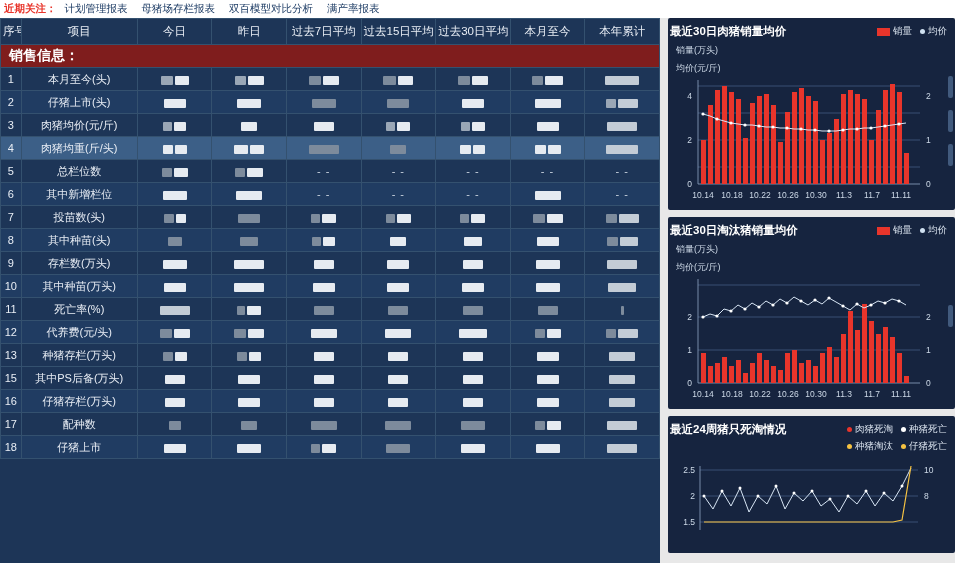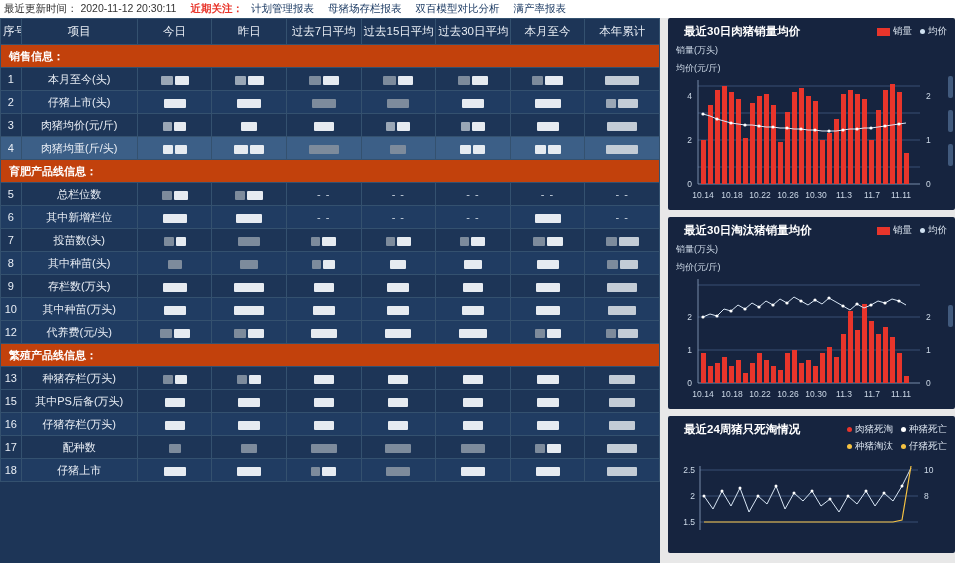--- a/index.html
+++ b/index.html
@@ -18,40 +18,40 @@
   table.grid{border-collapse:collapse;width:660px;table-layout:fixed;}
   table.grid th, table.grid td{
       border:1px solid #34516f;color:#e9eef5;font-size:11px;text-align:center;height:23px;
       padding:0 2px;box-sizing:border-box;overflow:hidden;white-space:nowrap;}
   table.grid th{background:#1d3557;font-weight:normal;height:26px;font-size:11.5px;}
   td.rowno{width:36px;}
   td.item{width:112px;text-align:left;padding-left:8px;}
   th.c-no{width:20px;}
   th.c-item{width:112px;}
   th.c-d{width:72px;}
-  tr.section td{background:#c2410c;text-align:left;padding-left:8px;font-weight:bold;font-size:11px;
+  tr.section td{background:#7f1d1d;text-align:left;padding-left:8px;font-weight:bold;font-size:14px;
       color:#ffffff;border-left:1px solid #34516f;border-right:1px solid #34516f;}
   tr.selected td{background:#3c5f87;}
   tr.alt td{background:#203c62;}
 
   
   .v{display:inline-block;height:9px;border-radius:1px;vertical-align:middle;margin:0 1px;}
   .v.g1{background:#9aa7b6;}
   .v.g2{background:#e6ebf1;}
   .v.g3{background:#7d8b9c;}
   .v.g4{background:#c3ccd6;}
   .dash{color:#cbd5e0;font-size:11px;letter-spacing:1px;}
 
   
   .charts{position:absolute;left:668px;top:18px;width:287px;height:545px;}
   .chartcard{background:#16243f;border-radius:2px;margin-bottom:7px;position:relative;overflow:hidden;}
   .ch1{height:192px;}
   .ch2{height:192px;}
   .ch3{height:137px;}
-  .chead{display:flex;align-items:center;justify-content:space-between;padding:6px 8px 0 16px;}
+  .chead{display:flex;align-items:center;justify-content:space-between;padding:6px 8px 0 2px;}
   .ctitle{color:#ffffff;font-size:11.5px;font-weight:bold;}
   .legend{display:flex;align-items:center;gap:8px;}
   .lg{display:flex;align-items:center;color:#dbe4ef;font-size:9.5px;}
   .swatch{width:13px;height:8px;background:#e8352b;margin-right:3px;display:inline-block;}
   .lgdot{width:5px;height:5px;border-radius:50%;background:#cfe0f0;display:inline-block;margin-right:3px;}
   .dot-r{width:5px;height:5px;border-radius:50%;background:#e8352b;display:inline-block;margin-right:3px;}
   .dot-w{width:5px;height:5px;border-radius:50%;background:#ffffff;display:inline-block;margin-right:3px;}
   .dot-y{width:5px;height:5px;border-radius:50%;background:#f5c242;display:inline-block;margin-right:3px;}
   .axlbl{position:absolute;color:#cdd9e7;font-size:9px;}
   .plot{position:absolute;}
@@ -60,21 +60,20 @@
   .gl{stroke:#47618a;stroke-width:0.7;}
   .axline{stroke:#8fa6c4;stroke-width:0.8;}
   .scrollmark{position:absolute;right:2px;width:5px;background:#415a7d;border-radius:2px;}
 </style>
 </head>
 <body>
 
 <div id="app">
 
   <div class="topbar">
-    <span class="tstamp"><span>最近更新时间：</span>&nbsp;<span>2020-11-12 20:30:11</span></span>
     <span class="focus-label">近期关注：</span>
     <span class="flink">计划管理报表</span>
     <span class="flink">母猪场存栏报表</span>
     <span class="flink">双百模型对比分析</span>
     <span class="flink">满产率报表</span>
   </div>
 
   <div class="tablepanel">
     <table class="grid">
       <thead>
@@ -137,23 +136,20 @@
           <td class="item">肉猪均重(斤/头)</td>
           <td><span class="v g2" style="width:10px"></span><span class="v g2" style="width:12px"></span></td>
           <td><span class="v g2" style="width:14px"></span><span class="v g2" style="width:14px"></span></td>
           <td><span class="v g3" style="width:30px"></span></td>
           <td><span class="v g3" style="width:16px"></span></td>
           <td><span class="v g2" style="width:11px"></span><span class="v g2" style="width:12px"></span></td>
           <td><span class="v g2" style="width:11px"></span><span class="v g2" style="width:13px"></span></td>
           <td><span class="v g4" style="width:32px"></span></td>
         </tr>
 
-        <tr class="section">
-          <td colspan="9">育肥产品线信息：</td>
-        </tr>
 
         <tr>
           <td class="rowno">5</td>
           <td class="item">总栏位数</td>
           <td><span class="v g3" style="width:10px"></span><span class="v g2" style="width:14px"></span></td>
           <td><span class="v g3" style="width:10px"></span><span class="v g2" style="width:16px"></span></td>
           <td><span class="dash">- -</span></td>
           <td><span class="dash">- -</span></td>
           <td><span class="dash">- -</span></td>
           <td><span class="dash">- -</span></td>
@@ -213,36 +209,44 @@
           <td class="item">其中种苗(万头)</td>
           <td><span class="v g2" style="width:22px"></span></td>
           <td><span class="v g2" style="width:30px"></span></td>
           <td><span class="v g2" style="width:22px"></span></td>
           <td><span class="v g2" style="width:22px"></span></td>
           <td><span class="v g2" style="width:22px"></span></td>
           <td><span class="v g2" style="width:24px"></span></td>
           <td><span class="v g4" style="width:28px"></span></td>
         </tr>
 
+        <tr>
+          <td class="rowno">11</td>
+          <td class="item">死亡率(%)</td>
+          <td><span class="v g4" style="width:30px"></span></td>
+          <td><span class="v g3" style="width:8px"></span><span class="v g2" style="width:14px"></span></td>
+          <td><span class="v g3" style="width:20px"></span></td>
+          <td><span class="v g3" style="width:20px"></span></td>
+          <td><span class="v g3" style="width:20px"></span></td>
+          <td><span class="v g3" style="width:20px"></span></td>
+          <td><span class="v g3" style="width:3px"></span></td>
+        </tr>
 
         <tr class="alt">
           <td class="rowno">12</td>
           <td class="item">代养费(元/头)</td>
           <td><span class="v g3" style="width:12px"></span><span class="v g2" style="width:16px"></span></td>
           <td><span class="v g3" style="width:12px"></span><span class="v g2" style="width:16px"></span></td>
           <td><span class="v g2" style="width:26px"></span></td>
           <td><span class="v g2" style="width:26px"></span></td>
           <td><span class="v g2" style="width:28px"></span></td>
           <td><span class="v g3" style="width:10px"></span><span class="v g2" style="width:14px"></span></td>
           <td><span class="v g3" style="width:10px"></span><span class="v g4" style="width:20px"></span></td>
         </tr>
 
-        <tr class="section">
-          <td colspan="9">繁殖产品线信息：</td>
-        </tr>
 
         <tr>
           <td class="rowno">13</td>
           <td class="item">种猪存栏(万头)</td>
           <td><span class="v g3" style="width:10px"></span><span class="v g2" style="width:12px"></span></td>
           <td><span class="v g3" style="width:10px"></span><span class="v g2" style="width:12px"></span></td>
           <td><span class="v g2" style="width:20px"></span></td>
           <td><span class="v g2" style="width:20px"></span></td>
           <td><span class="v g2" style="width:20px"></span></td>
           <td><span class="v g2" style="width:22px"></span></td>

